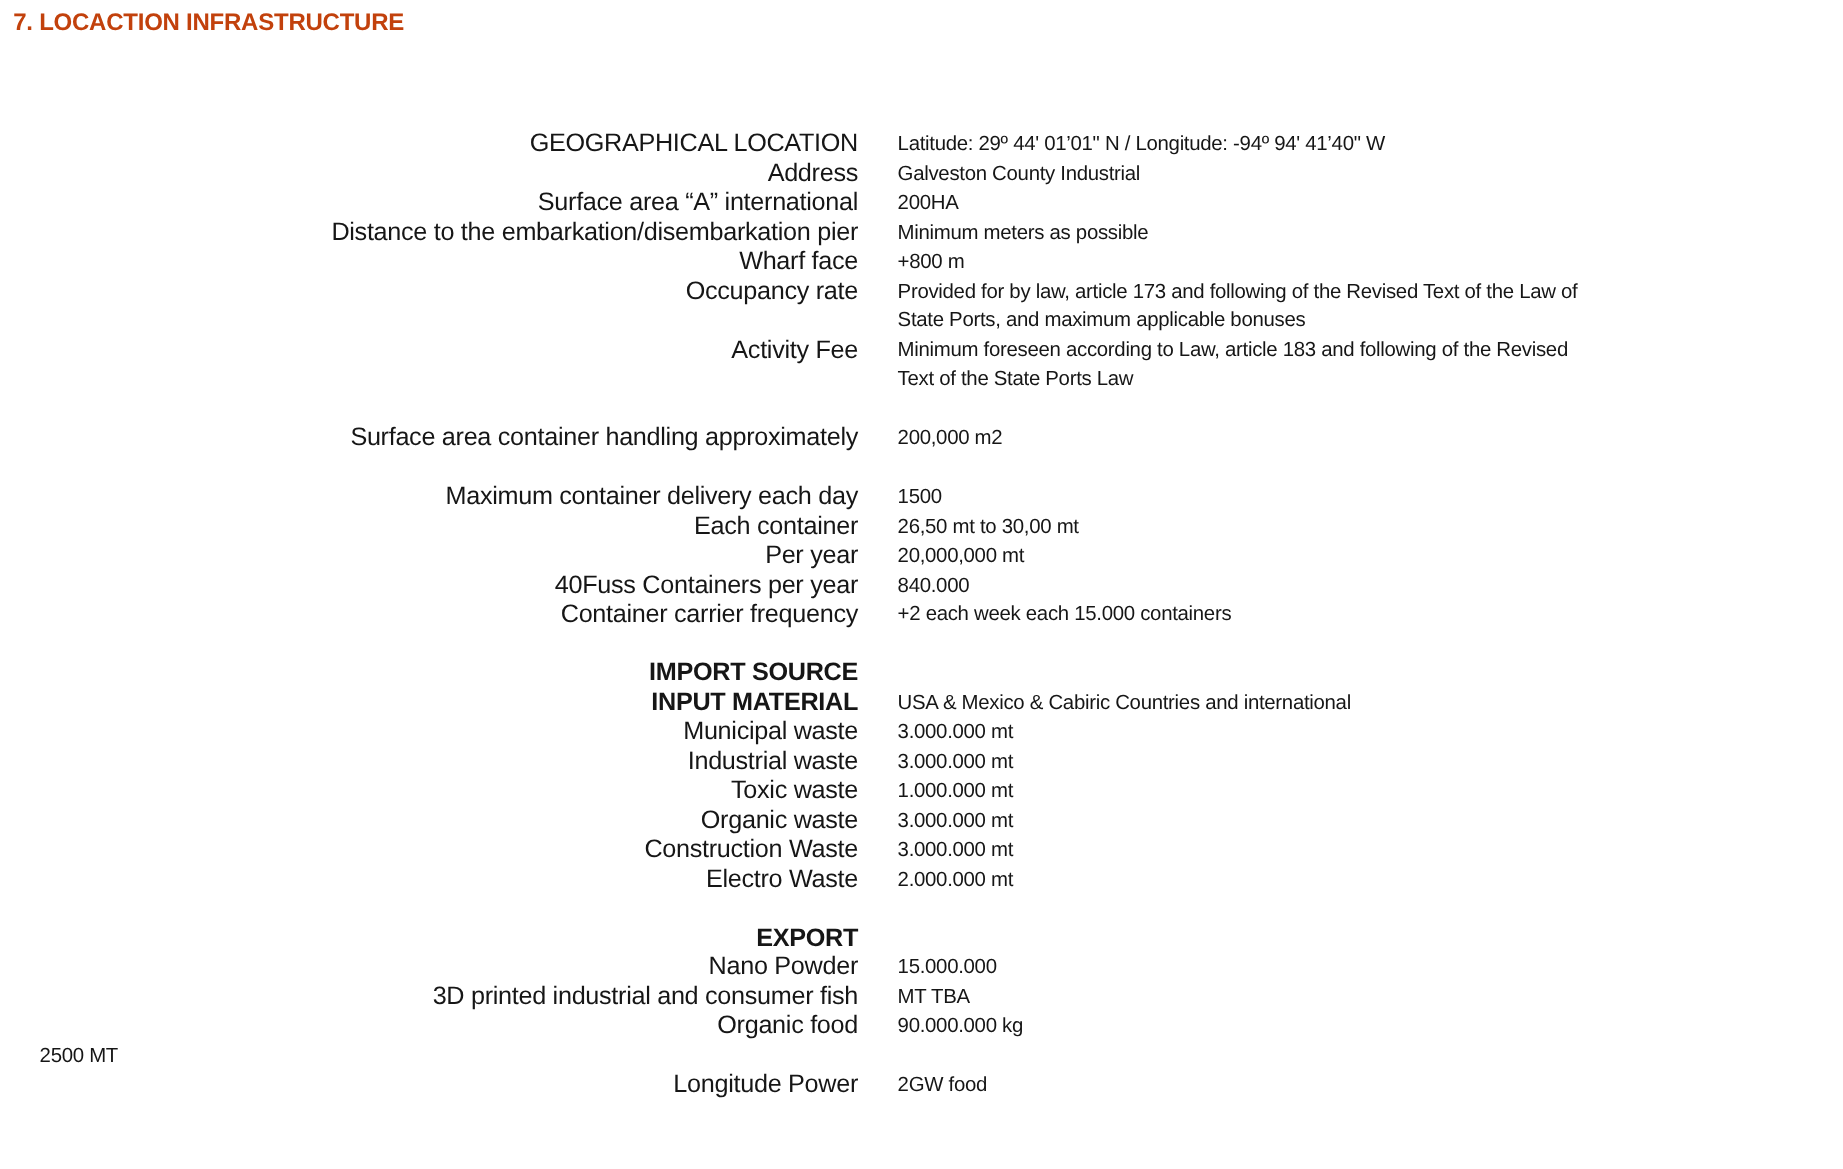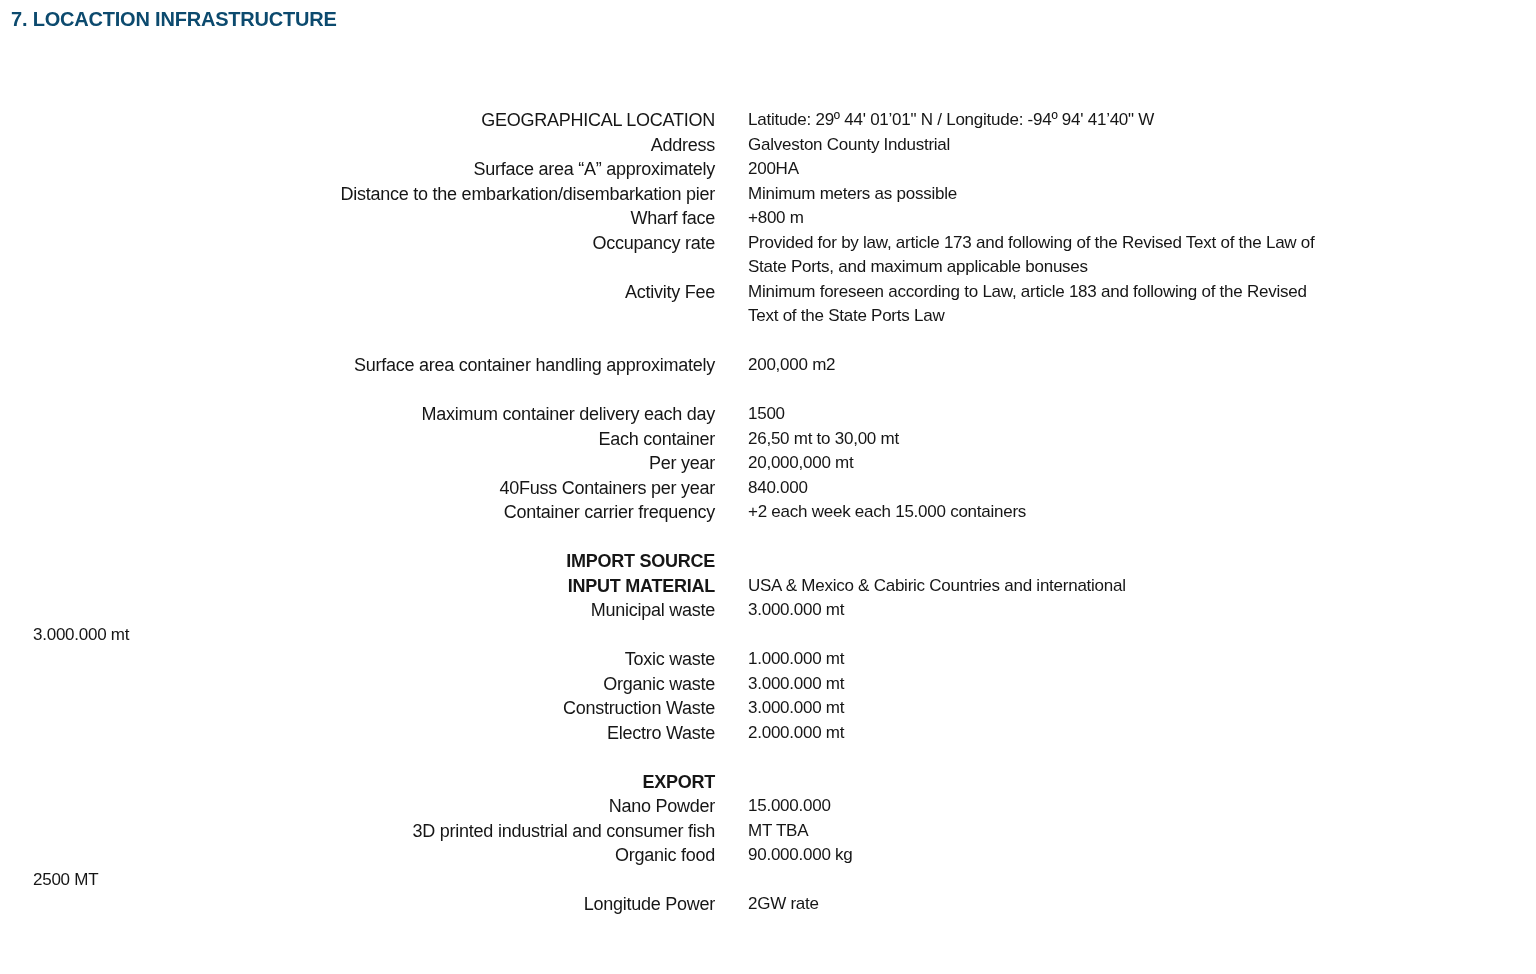--- a/index.html
+++ b/index.html
@@ -23,41 +23,41 @@
     background: #ffffff;
   }
   h1.doc-heading {
     position: absolute;
     top: 8px;
     left: 11px;
     margin: 0;
     font-size: 20px;
     font-weight: bold;
     letter-spacing: -0.2px;
-    color: #0c4a6e;
+    color: #c2410c;
   }
   .spec-table {
     position: absolute;
     top: 108px;
     left: 0;
     width: 1536px;
   }
   .spec-row {
     display: flex;
     align-items: flex-start;
     min-height: 24.5px;
   }
   .spec-row.spacer {
     height: 24.5px;
   }
   .spec-label {
     width: 715px;
     flex: 0 0 715px;
     text-align: right;
-    font-size: 18px;
+    font-size: 21px;
     line-height: 24.5px;
     letter-spacing: -0.25px;
     white-space: pre-line;
   }
   .spec-label.bold {
     font-weight: bold;
     text-align: right;
   }
   .spec-value {
     flex: 1 1 auto;
@@ -80,21 +80,21 @@
     <div class="spec-label">GEOGRAPHICAL LOCATION</div>
     <div class="spec-value">Latitude: 29º 44' 01’01" N / Longitude: -94º 94' 41’40" W</div>
   </div>
 
   <div class="spec-row">
     <div class="spec-label">Address</div>
     <div class="spec-value">Galveston County Industrial</div>
   </div>
 
   <div class="spec-row">
-    <div class="spec-label">Surface area “A” approximately</div>
+    <div class="spec-label">Surface area “A” international</div>
     <div class="spec-value">200HA</div>
   </div>
 
   <div class="spec-row">
     <div class="spec-label">Distance to the embarkation/disembarkation pier</div>
     <div class="spec-value">Minimum meters as possible</div>
   </div>
 
   <div class="spec-row">
     <div class="spec-label">Wharf face</div>
@@ -158,20 +158,21 @@
     <div class="spec-label bold">INPUT MATERIAL</div>
     <div class="spec-value">USA &amp; Mexico &amp; Cabiric Countries and international</div>
   </div>
 
   <div class="spec-row">
     <div class="spec-label">Municipal waste</div>
     <div class="spec-value">3.000.000 mt</div>
   </div>
 
   <div class="spec-row">
+    <div class="spec-label">Industrial waste</div>
     <div class="spec-value">3.000.000 mt</div>
   </div>
 
   <div class="spec-row">
     <div class="spec-label">Toxic waste</div>
     <div class="spec-value">1.000.000 mt</div>
   </div>
 
   <div class="spec-row">
     <div class="spec-label">Organic waste</div>
@@ -209,16 +210,16 @@
     <div class="spec-label">Organic food</div>
     <div class="spec-value">90.000.000 kg</div>
   </div>
 
   <div class="spec-row">
     <div class="spec-value">2500 MT</div>
   </div>
 
   <div class="spec-row">
     <div class="spec-label">Longitude Power</div>
-    <div class="spec-value">2GW rate</div>
+    <div class="spec-value">2GW food</div>
   </div>
 </section>
 </main>
 
 </body></html>

